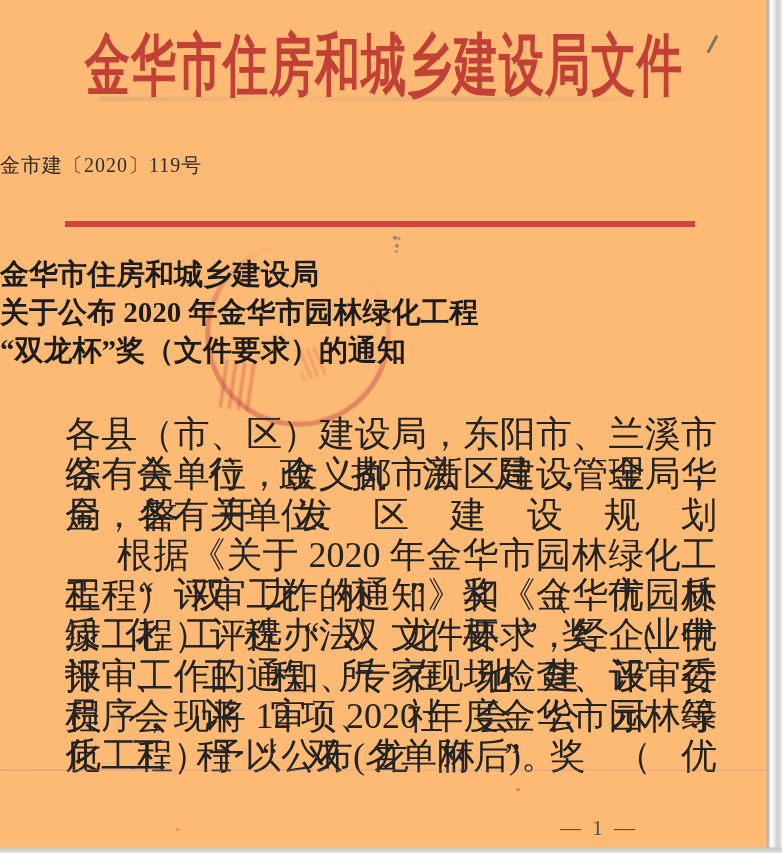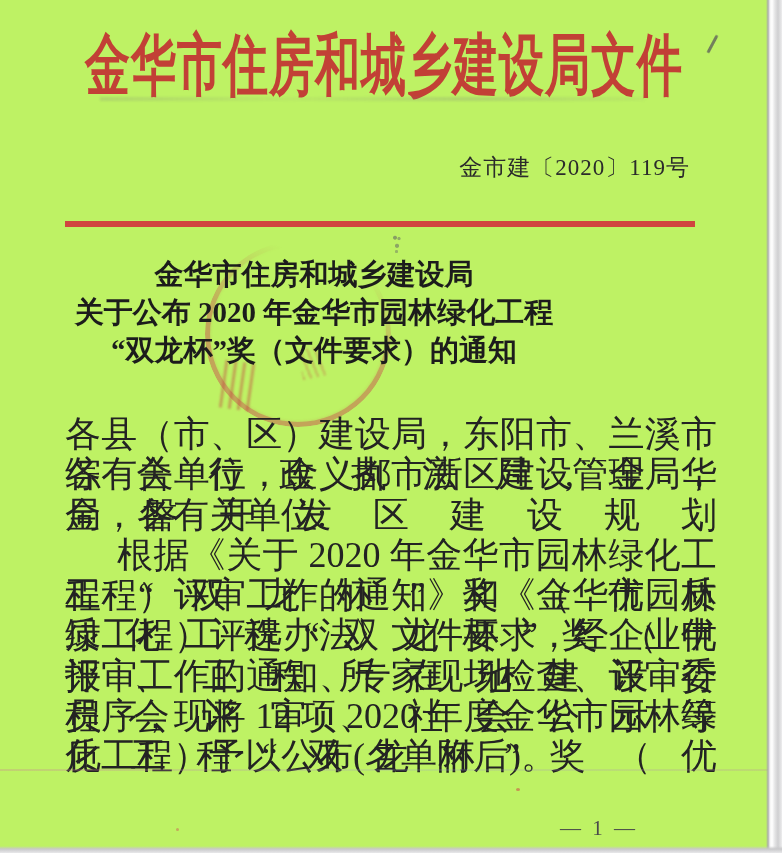--- a/index.html
+++ b/index.html
@@ -1,34 +1,34 @@
 <!DOCTYPE html>
 <html><head>
 <meta charset="utf-8">
 <style>
   html,body{margin:0;padding:0;background:#9a9a9a;}
   .page{
     position:relative;width:782px;height:853px;margin:0 auto;
-    background:#bef264;overflow:hidden;
+    background:#fdba74;overflow:hidden;
     font-family:"Liberation Serif","DejaVu Serif",serif;
   }
   
   .masthead{
     position:absolute;left:0;top:20px;width:768px;text-align:center;
     font-size:45px;font-weight:900;color:#c24036;letter-spacing:1px;
     white-space:nowrap;transform:scaleY(1.5);transform-origin:top center;
   }
   .smudge{
     position:absolute;left:100px;top:97px;width:545px;height:4px;
     background:linear-gradient(to right,rgba(120,120,130,.20),rgba(120,120,130,.05) 35%,rgba(120,120,130,.22) 68%,rgba(120,120,130,.05));
     filter:blur(1px);
   }
   .doc-number{
-    position:absolute;left:0;top:152px;width:690px;text-align:right;
-    font-size:23px;color:#2b2b2b;letter-spacing:1px;white-space:nowrap;
+    position:absolute;left:0;top:152px;width:690px;text-align:left;
+    font-size:20px;color:#2b2b2b;letter-spacing:1px;white-space:nowrap;
   }
   .red-rule{
     position:absolute;left:65px;top:221px;width:630px;height:6px;
     background:#d0453f;
   }
   .tick-mark{
     position:absolute;left:392px;top:235px;width:10px;height:18px;
     background:
       radial-gradient(circle at 30% 15%, rgba(90,90,100,.55) 1.5px, transparent 2.4px),
       radial-gradient(circle at 70% 20%, rgba(90,90,100,.45) 1.2px, transparent 2px),
@@ -50,21 +50,21 @@
     background:repeating-linear-gradient(90deg,rgba(195,70,65,.45) 0 3px,transparent 3px 9px);
     filter:blur(1.1px);transform:rotate(8deg);
   }
   .seal-mark-b{
     position:absolute;left:300px;top:348px;width:24px;height:30px;
     background:repeating-linear-gradient(80deg,rgba(195,70,65,.35) 0 2px,transparent 2px 7px);
     filter:blur(1.2px);transform:rotate(-12deg);
   }
   
   .title-block{
-    position:absolute;left:0;top:255px;width:628px;text-align:center;
+    position:absolute;left:0;top:255px;width:628px;
     font-size:29px;line-height:38px;font-weight:bold;color:#1c1c1c;
   }
   
   .body-block{
     position:absolute;left:65px;top:414px;width:652px;
     font-size:36px;line-height:40.3px;color:#232323;
   }
   .bline{height:40.3px;white-space:nowrap;}
   .bline.j{white-space:normal;text-align:justify;text-align-last:justify;}
   .bline.indent{text-indent:52px;}

